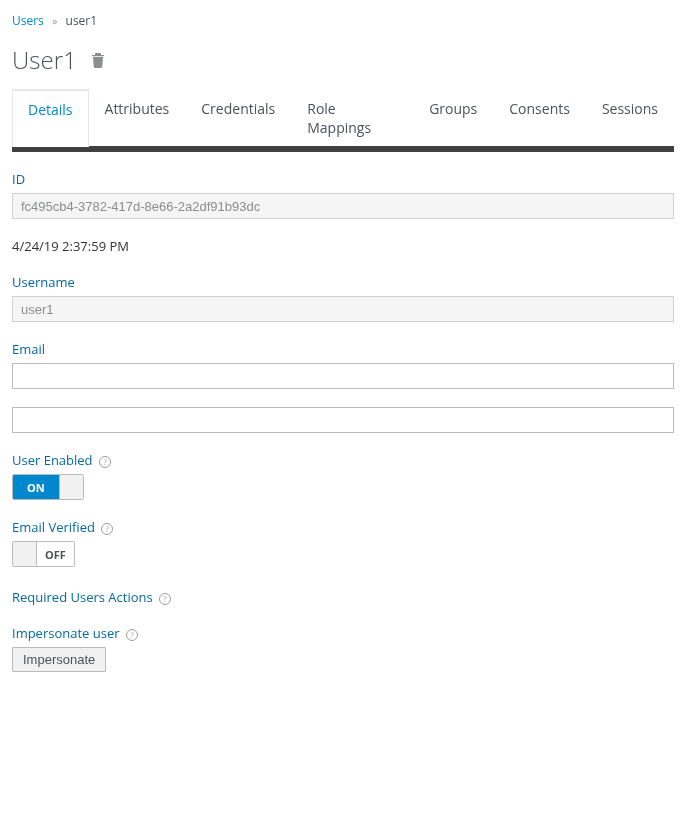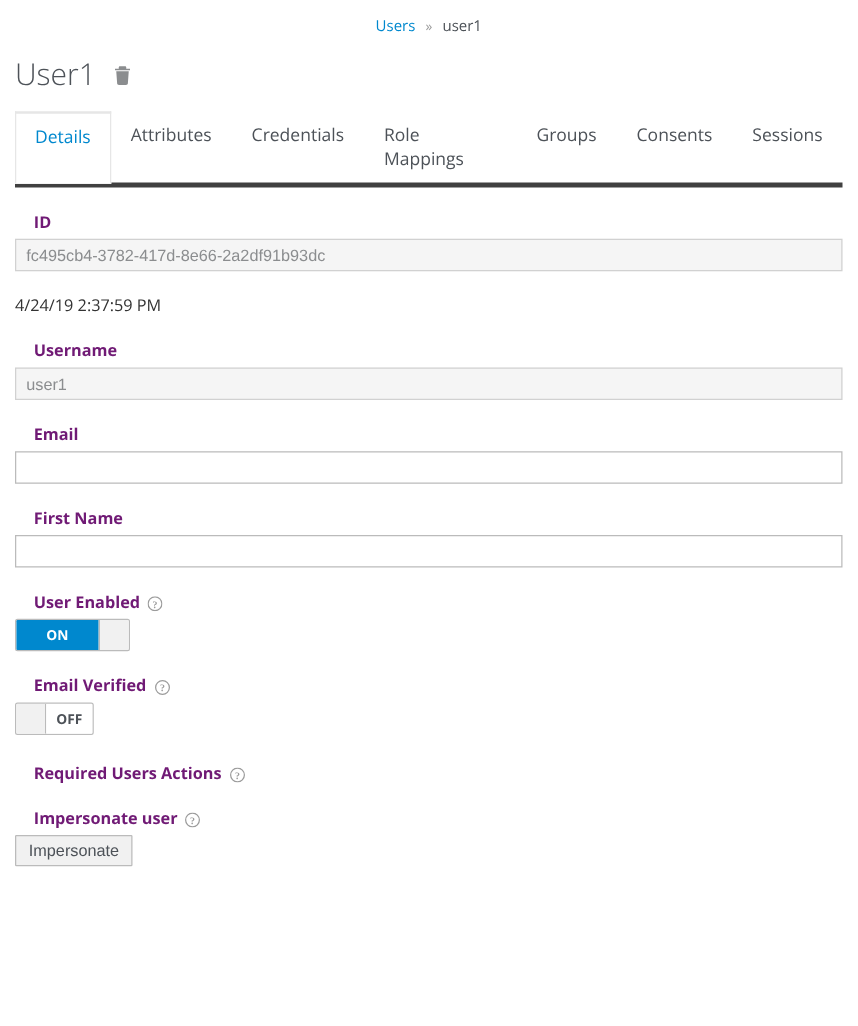--- a/index.html
+++ b/index.html
@@ -8,21 +8,20 @@
       font-size: 13px;
       color: #333;
       background: #fff;
       width: 686px;
       padding: 12px 12px 20px 12px;
     }
     a { color: #0088ce; text-decoration: none; }
     .breadcrumb {
       font-size: 12px;
       margin-bottom: 14px;
-      text-align: center;
     }
     .breadcrumb .sep { color: #9c9c9c; margin: 0 5px; font-size: 11px; }
     .breadcrumb .current { color: #4d5258; }
     .page-header {
       display: flex;
       align-items: center;
       gap: 14px;
       margin-bottom: 12px;
     }
     .page-title {
@@ -31,21 +30,21 @@
       color: #4d5258;
     }
     .trash-icon {
       width: 14px;
       height: 16px;
       cursor: pointer;
     }
     .trash-icon svg { display:block; }
     .tabs {
       display: flex;
-      border-bottom: 4px solid #404040;
+      border-bottom: 6px solid #404040;
       margin-bottom: 18px;
     }
     .tab {
       padding: 9px 15px;
       font-size: 14px;
       color: #4d5258;
       cursor: pointer;
       background: transparent;
       border: 1px solid transparent;
       position: relative;
@@ -54,25 +53,24 @@
     .tab.active {
       color: #0088ce;
       border: 1px solid #e6e6e6;
       border-top: 2px solid #e6e6e6;
       border-bottom: 1px solid #fff;
       background: #fff;
     }
     .form-group { margin-bottom: 18px; }
     .form-label {
       display: block;
-      font-weight: 700;
-      font-size: 13px;
-      color: #701a75;
+      font-weight: 400;
+      font-size: 13px;
+      color: #0369a1;
       margin-bottom: 5px;
-      margin-left: 15px;
     }
     .help-icon {
       display: inline-block;
       margin-left: 3px;
       vertical-align: middle;
     }
     .help-icon svg { display:block; }
     .form-input {
       width: 100%;
       padding: 4px 8px;
@@ -102,21 +100,21 @@
       height: 26px;
       cursor: pointer;
     }
     .toggle .side {
       display: flex;
       align-items: center;
       justify-content: center;
       padding: 0 10px;
       min-width: 24px;
     }
-    .toggle.on .label-side { background: #0088ce; color: #fff; padding: 0 24px; }
+    .toggle.on .label-side { background: #0088ce; color: #fff; padding: 0 14px; }
     .toggle.on .blank-side { background: #f1f1f1; width: 22px; border-left: 1px solid #bbb; }
     .toggle.off .blank-side { background: #f1f1f1; width: 22px; border-right: 1px solid #bbb; }
     .toggle.off .label-side { background: #fff; color: #4d5258; padding: 0 8px; }
     .select-box {
       width: 100%;
       border: 1px solid #bbb;
       padding: 5px 8px;
       font-size: 13px;
       color: #999;
       height: 28px;
@@ -177,21 +175,20 @@
     <label class="form-label">Username</label>
     <input class="form-input" disabled="" value="user1" style="">
   </div>
 
   <div class="form-group">
     <label class="form-label">Email</label>
     <input class="form-input" type="text" value="" style="">
   </div>
 
   <div class="form-group">
-    <label class="form-label">First Name</label>
     <input class="form-input" type="text" value="" style="">
   </div>
 
 
   <div class="form-group">
     <label class="form-label">
       <span>User Enabled</span>
       <span class="help-icon">
         <svg width="12" height="12" viewBox="0 0 12 12">
             <circle cx="6" cy="6" r="5.5" fill="none" stroke="#9c9c9c" stroke-width="1"></circle>

